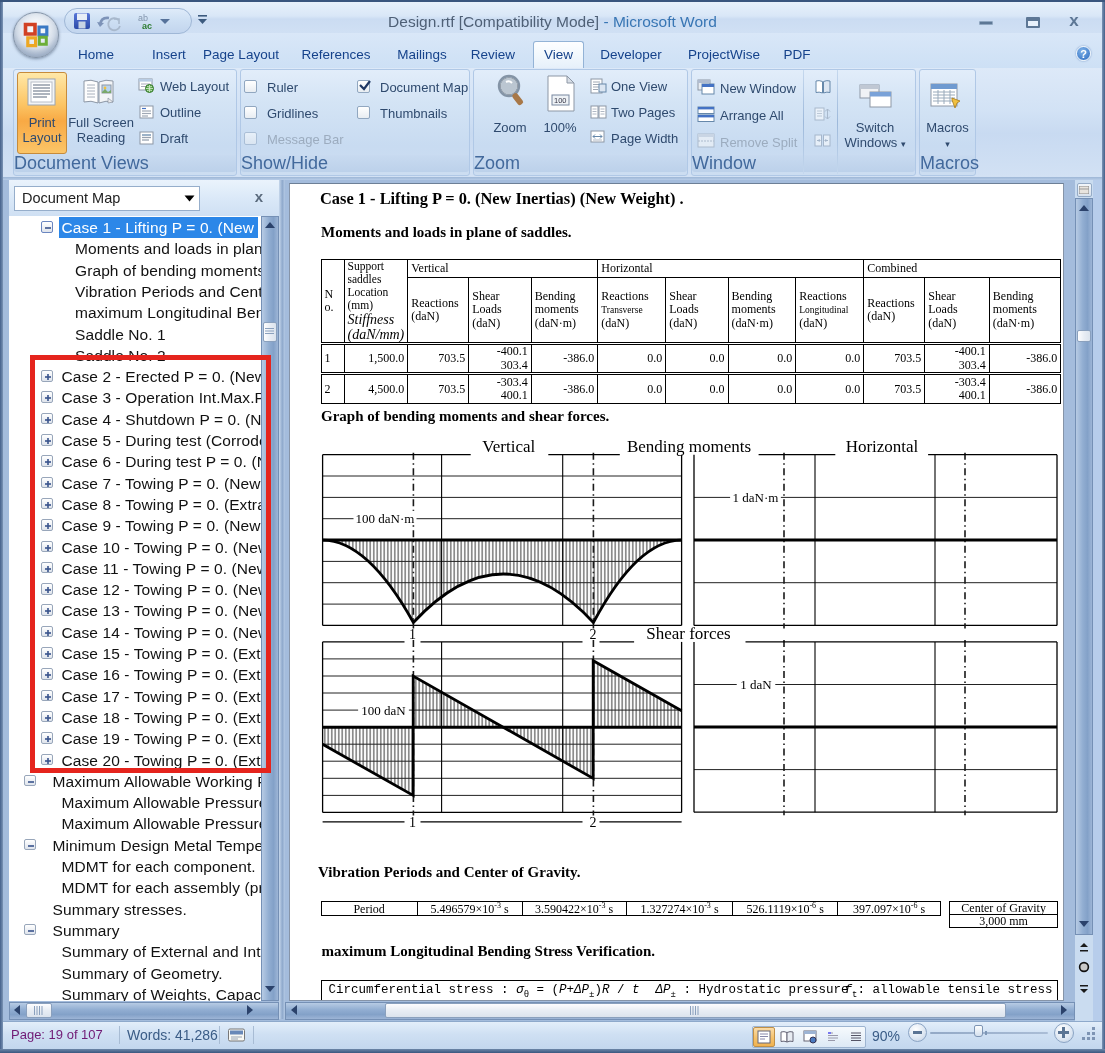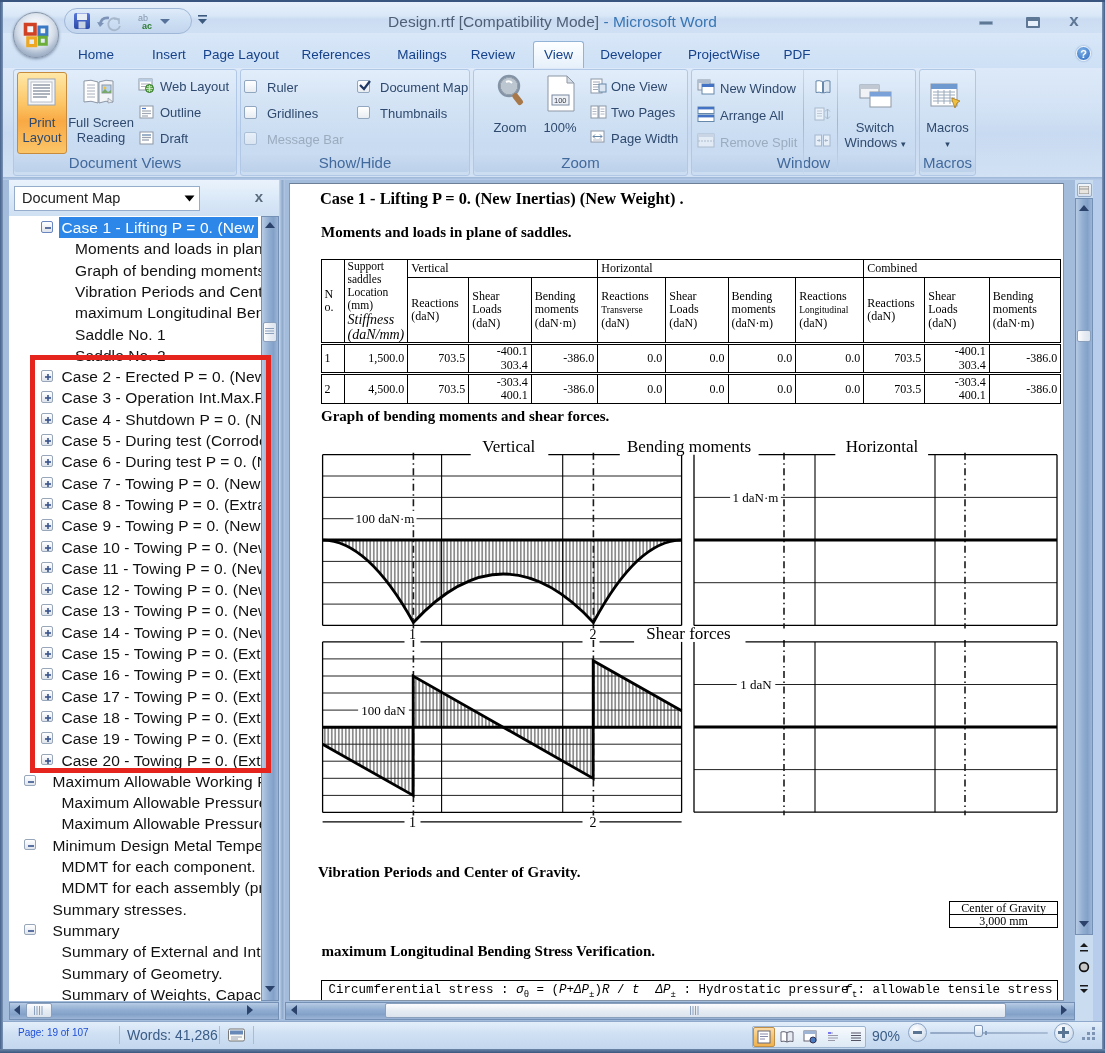--- a/index.html
+++ b/index.html
@@ -23,21 +23,21 @@
 
 #tabrow{left:3px;top:33px;width:1099px;height:35px;background:linear-gradient(#d9e7f8,#cde0f5)}
 .tab{top:42px;height:26px;line-height:26px;text-align:center;font-size:13.5px;color:#15428b}
 #tab-view{left:533px;top:41px;width:51px;height:27px;background:linear-gradient(#fdfeff,#f2f8fd 50%,#e6f0fa);border:1px solid #93b3d6;border-bottom:none;border-radius:3px 3px 0 0;font-size:13.5px;color:#15428b;text-align:center;line-height:26px}
 #help{left:1076px;top:46px;width:15px;height:15px;border-radius:50%;background:radial-gradient(circle at 40% 30%,#7fb2e8,#2d6bc0);color:#fff;font:bold 11px "Liberation Sans";text-align:center;line-height:15px;border:1px solid #f0f6fc;box-shadow:0 0 2px #7090c0}
 
 #ribbon{left:3px;top:68px;width:1099px;height:109px;background:linear-gradient(#dde9f8,#d2e2f5 40%,#c8daf1 60%,#d2e1f4)}
 #ribbon-bottom{left:3px;top:177px;width:1099px;height:3px;background:linear-gradient(#9db6d6,#b8cde8)}
 .group{top:69px;height:107px;border:1px solid #b0c8e6;border-radius:3px;background:linear-gradient(#e2edfa,#d4e4f5 30%,#c8dbf1 72%,#ccddf1)}
 .gsep{top:70px;width:1px;height:104px;background:linear-gradient(#c5d8ee,#9cb8da 50%,#c5d8ee)}
-.glabel{top:155px;height:17px;line-height:16px;text-align:center;font-size:15px;color:#42699c;background:linear-gradient(#c8daf0,#bcd1ea);border-radius:0 0 3px 3px}
+.glabel{top:155px;height:17px;line-height:16px;font-size:18px;color:#42699c;background:linear-gradient(#c8daf0,#bcd1ea);border-radius:0 0 3px 3px}
 .rtext{font-size:13px;color:#2f4a6e}
 .rgrey{font-size:13px;color:#9cacbf}
 .cb{width:13px;height:13px;background:linear-gradient(#fff,#e8edf2);border:1px solid #91a7c0;border-radius:2px}
 
 
 #mainbg{left:3px;top:180px;width:1099px;height:841px;background:#a4bcdc}
 #panel{left:9px;top:180px;width:270px;height:821px;background:#fff}
 #panel-head{left:9px;top:180px;width:270px;height:36px;background:linear-gradient(#eaf3fc,#d8e7f7 60%,#cfe0f3)}
 #dm-combo{left:14px;top:186px;width:186px;height:25px;background:#fff;border:1px solid #96aecb;font-size:14.5px;color:#222;line-height:23px;padding-left:7px}
 #panel-close{left:250px;top:188px;width:18px;height:18px;font:bold 15px "Liberation Sans";color:#5a6a7c;text-align:center;line-height:18px}
@@ -699,20 +699,28 @@
 <table id="t2">
       <colgroup>
         <col style="width:96px">
         <col style="width:105px">
         <col style="width:104px">
         <col style="width:106.8px">
         <col style="width:104.6px">
         <col style="width:103.2px">
       </colgroup>
 <tbody>
+<tr>
+          <td>Period</td>
+          <td>5.496579×10<sup>-3</sup> s</td>
+          <td>3.590422×10<sup>-3</sup> s</td>
+          <td>1.327274×10<sup>-3</sup> s</td>
+          <td>526.1119×10<sup>-6</sup> s</td>
+          <td>397.097×10<sup>-6</sup> s</td>
+        </tr>
 </tbody>
     </table>
 <table id="t3">
       <tbody>
         <tr>
           <td>Center of Gravity</td>
         </tr>
         <tr>
           <td>3,000 mm</td>
         </tr>
@@ -748,21 +756,21 @@
 <svg class="abs" style="left:689px;top:1006px" width="11" height="9">
     <g stroke="#8aa0bd">
       <line x1="1.5" y1="0" x2="1.5" y2="9"></line>
       <line x1="4" y1="0" x2="4" y2="9"></line>
       <line x1="6.5" y1="0" x2="6.5" y2="9"></line>
       <line x1="9" y1="0" x2="9" y2="9"></line>
     </g>
   </svg>
 <div class="abs" id="redbox"></div>
 <div class="abs" id="statusbar"></div>
-<div class="abs" style="left:18px;top:1027px;font-size:10px;color:#1d4ed8">Page: 19 of 107</div>
+<div class="abs" style="left:11px;top:1027px;font-size:13px;color:#701a75">Page: 19 of 107</div>
 <div class="ssep" style="left:119px"></div>
 <div class="abs" style="left:127px;top:1027px;font-size:14px;color:#3a5c86">Words: 41,286</div>
 <div class="ssep" style="left:219px"></div>
 <svg class="abs" style="left:228px;top:1028px" width="17" height="14" viewBox="0 0 17 14">
 <rect x="0.5" y="1" width="16" height="12" rx="1.5" fill="#f8f8f4" stroke="#777"></rect>
 <rect x="2" y="2.5" width="13" height="4" fill="#6888b8"></rect>
 <g stroke="#98a4b4">
       <line x1="3" y1="9" x2="14" y2="9"></line>
       <line x1="3" y1="11" x2="10" y2="11"></line>
     </g>

